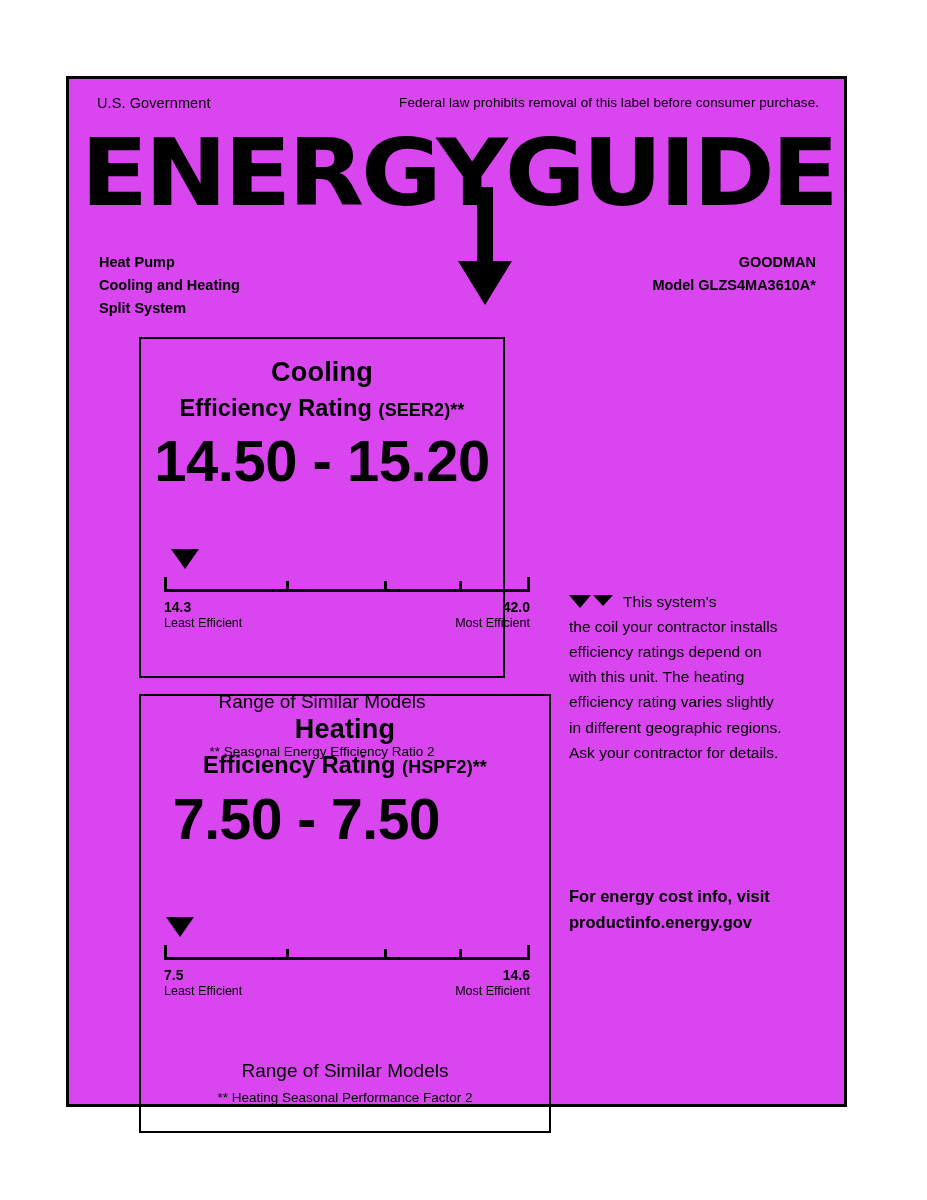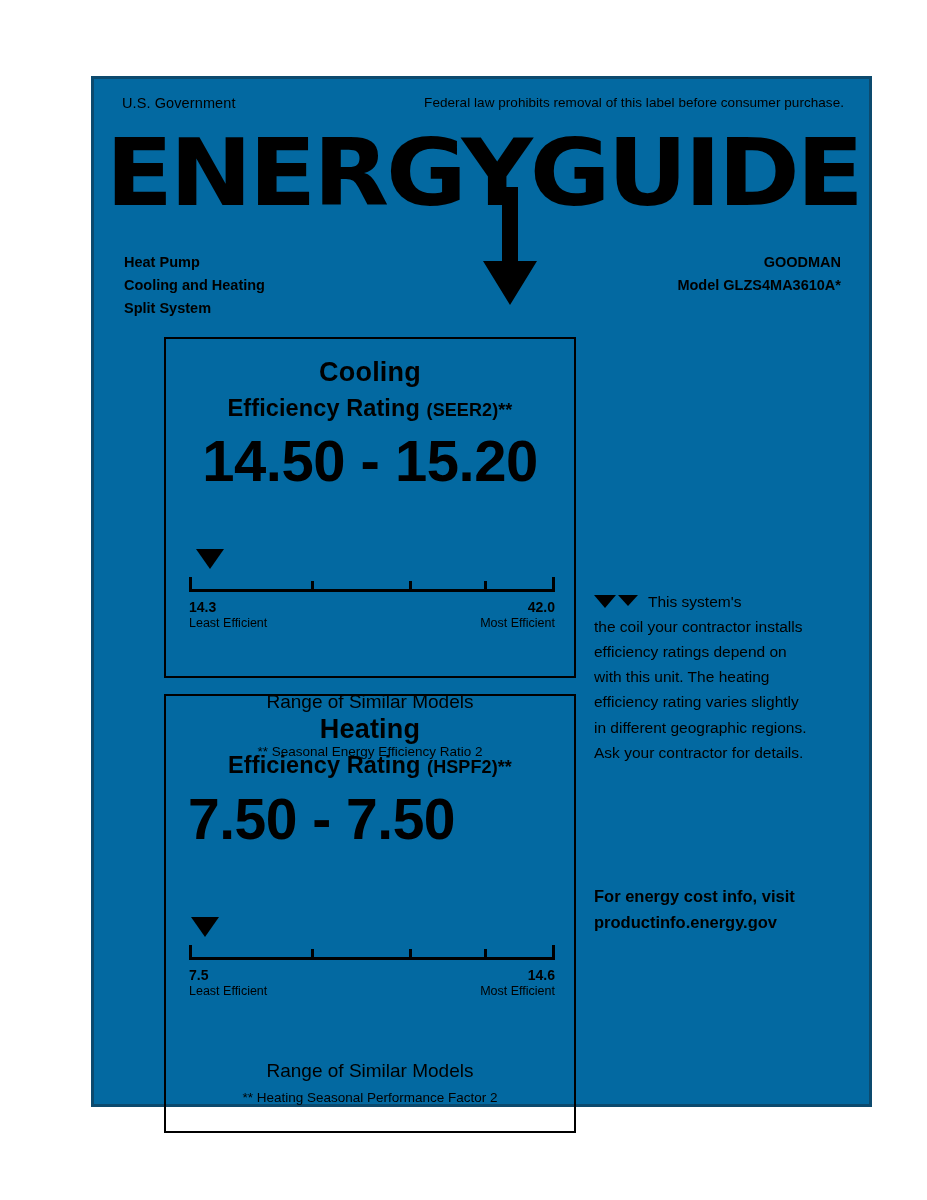--- a/index.html
+++ b/index.html
@@ -11,26 +11,26 @@
     width: 927px;
     height: 1200px;
     font-family: "Liberation Sans", sans-serif;
     color: #000000;
     position: relative;
     overflow: hidden;
   }
 
   .label-card {
     position: absolute;
-    left: 91px;
+    left: 66px;
     top: 76px;
     width: 781px;
     height: 1031px;
-    background: #0369a1;
-    border: 3px solid #0c4a6e;
+    background: #d946ef;
+    border: 3px solid #000000;
     box-sizing: border-box;
   }
 
   
   .top-row {
     position: absolute;
     left: 28px;
     top: 16px;
     width: 722px;
     display: flex;
@@ -99,21 +99,21 @@
   
   .rating-box {
     position: absolute;
     border: 2px solid #000000;
     box-sizing: border-box;
     background: transparent;
   }
   #cooling-box {
     left: 70px;
     top: 258px;
-    width: 412px;
+    width: 366px;
     height: 341px;
   }
   #heating-box {
     left: 70px;
     top: 615px;
     width: 412px;
     height: 439px;
   }
 
   .rating-title {
@@ -137,21 +137,21 @@
     text-align: center;
     font-size: 58px;
     font-weight: 700;
     letter-spacing: -0.5px;
     line-height: 1;
     margin-top: 10px;
   }
   #heating-box .rating-value {
     font-size: 57px;
     text-align: left;
-    padding-left: 22px;
+    padding-left: 32px;
     margin-top: 12px;
   }
 
   
   .scale-wrap {
     position: absolute;
     left: 23px;
     width: 366px;
   }
   #cooling-scale { top: 236px; }

